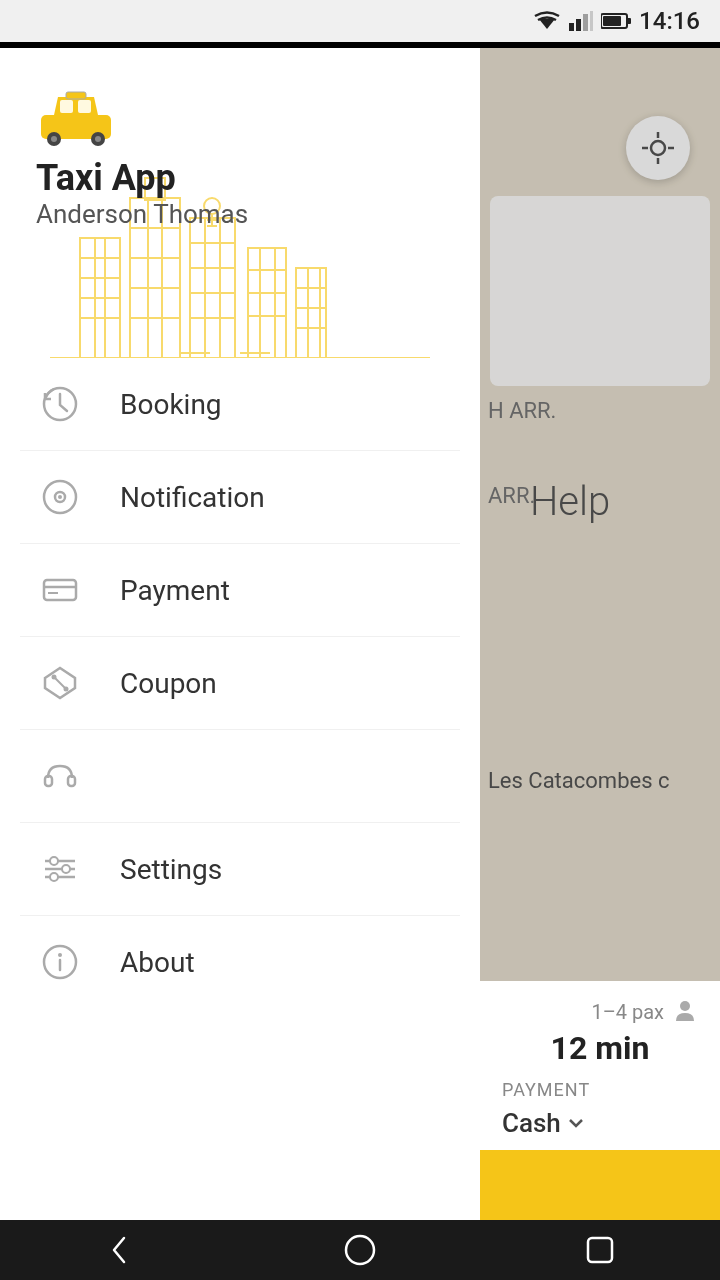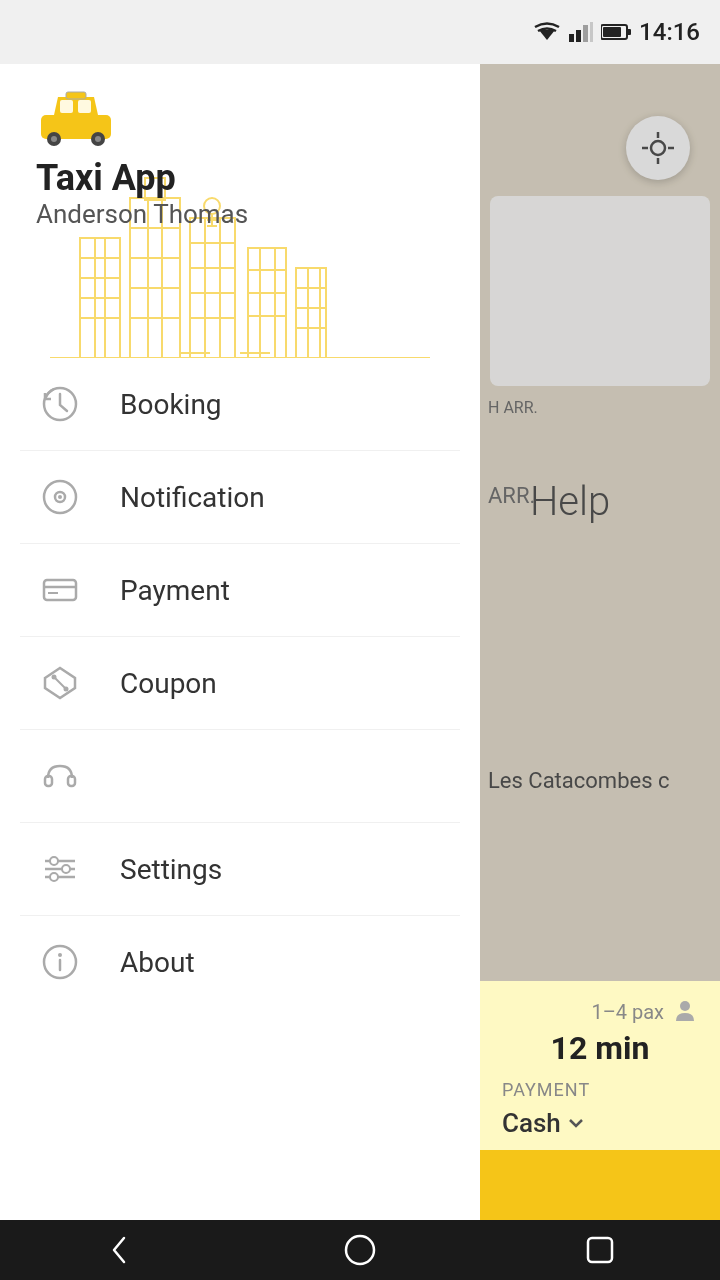--- a/index.html
+++ b/index.html
@@ -10,21 +10,21 @@
       font-family: 'Roboto', Arial, sans-serif;
       overflow: hidden;
       position: relative;
       background: #000;
     }
 
     
     .status-bar {
       position: absolute;
       top: 0; left: 0; right: 0;
-      height: 64px;
+      height: 42px;
       background: #f0f0f0;
       display: flex;
       align-items: center;
       justify-content: flex-end;
       padding: 0 20px;
       gap: 10px;
       z-index: 100;
     }
     .status-icons {
       display: flex;
@@ -51,21 +51,21 @@
       top: 430px;
       left: 530px;
       font-size: 40px;
       color: #555;
       font-weight: 300;
     }
     .map-text-arrondissement {
       position: absolute;
       top: 350px;
       left: 488px;
-      font-size: 16px;
+      font-size: 22px;
       color: #777;
     }
     .map-text-arr2 {
       position: absolute;
       top: 435px;
       left: 488px;
       font-size: 22px;
       color: #777;
     }
     .map-text-jardin {
@@ -301,21 +301,21 @@
       <circle cx="18" cy="18" r="7" stroke="#555" stroke-width="2.5" fill="none"></circle>
       <line x1="18" y1="2" x2="18" y2="8" stroke="#555" stroke-width="2.5"></line>
       <line x1="18" y1="28" x2="18" y2="34" stroke="#555" stroke-width="2.5"></line>
       <line x1="2" y1="18" x2="8" y2="18" stroke="#555" stroke-width="2.5"></line>
       <line x1="28" y1="18" x2="34" y2="18" stroke="#555" stroke-width="2.5"></line>
     </svg>
   </div>
 
   <div class="info-card"></div>
 
-  <div style="position:absolute;bottom:70px;left:480px;right:0;background:#fef9c3;padding:18px 22px 12px;z-index:56;">
+  <div style="position:absolute;bottom:70px;left:480px;right:0;background:#ffffff;padding:18px 22px 12px;z-index:56;">
     <div class="pax-info">
       <span class="pax-text">1–4 pax</span>
       <svg width="26" height="26" viewBox="0 0 26 26">
         <circle cx="13" cy="7" r="5" fill="#aaa"></circle>
         <path d="M4,22 Q4,14 13,14 Q22,14 22,22" fill="#aaa"></path>
       </svg>
     </div>
     <div class="pax-time">12 min</div>
     <div class="payment-row">
       <div class="payment-label">PAYMENT</div>

